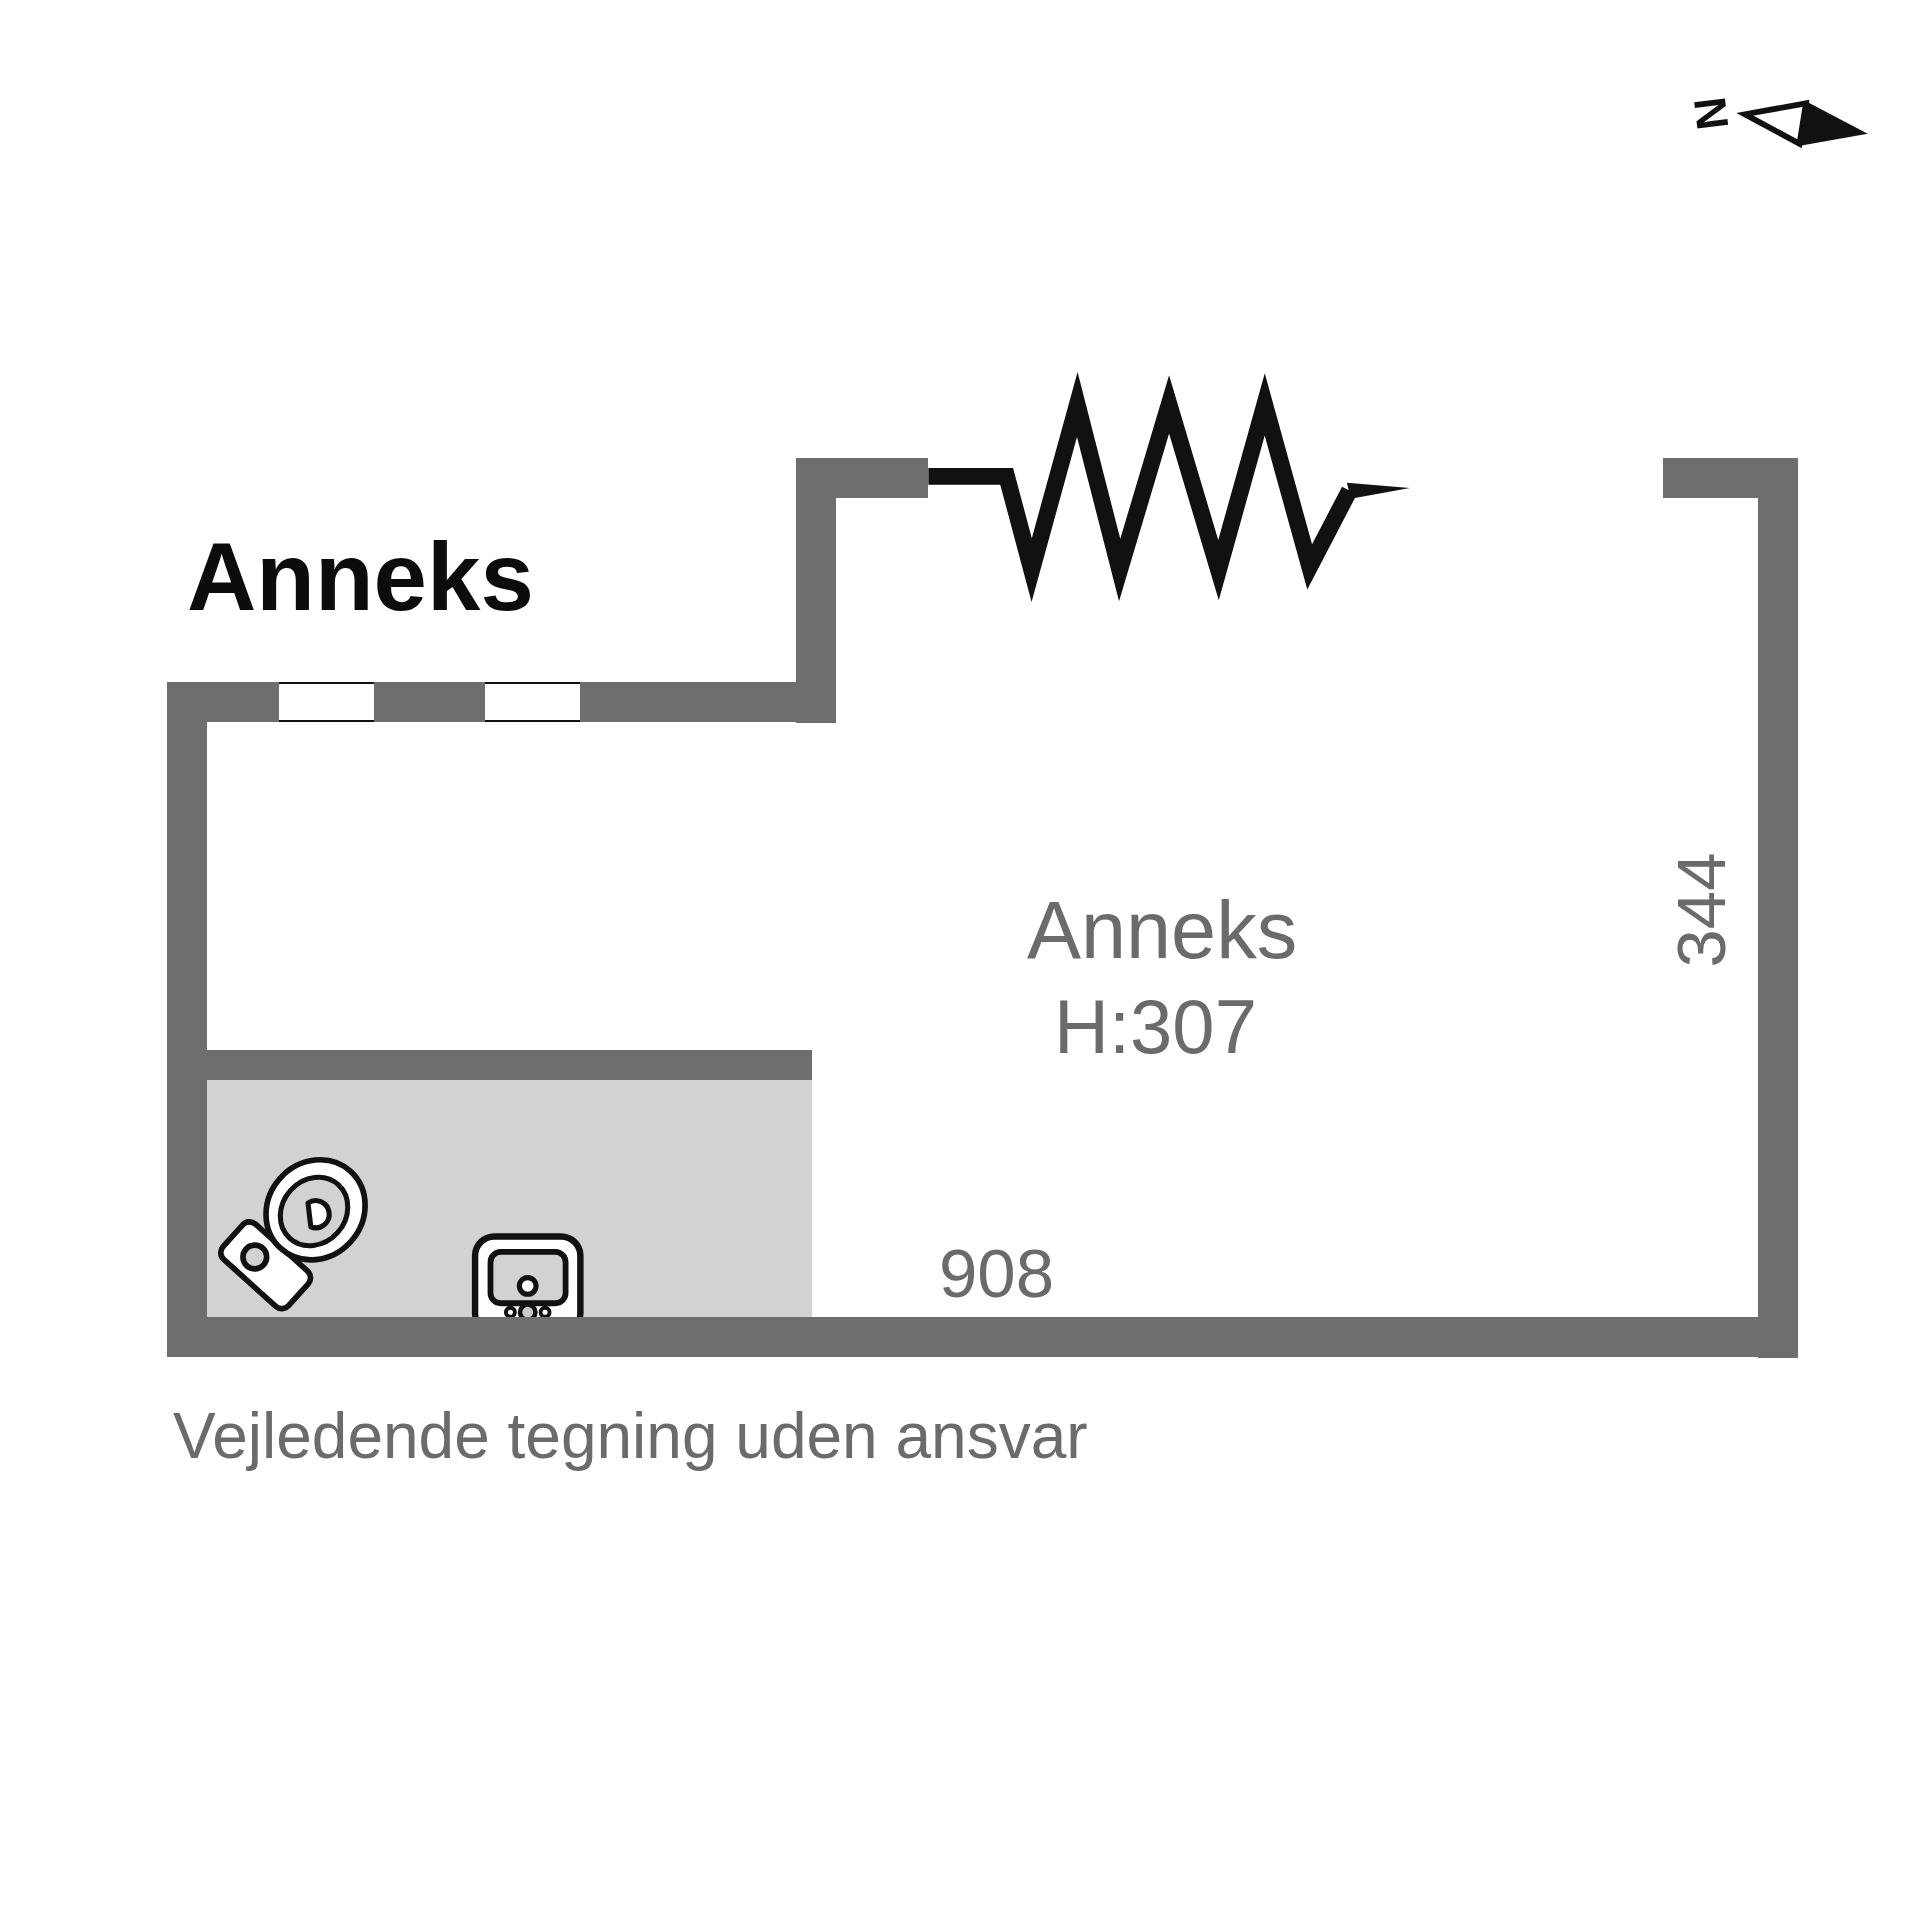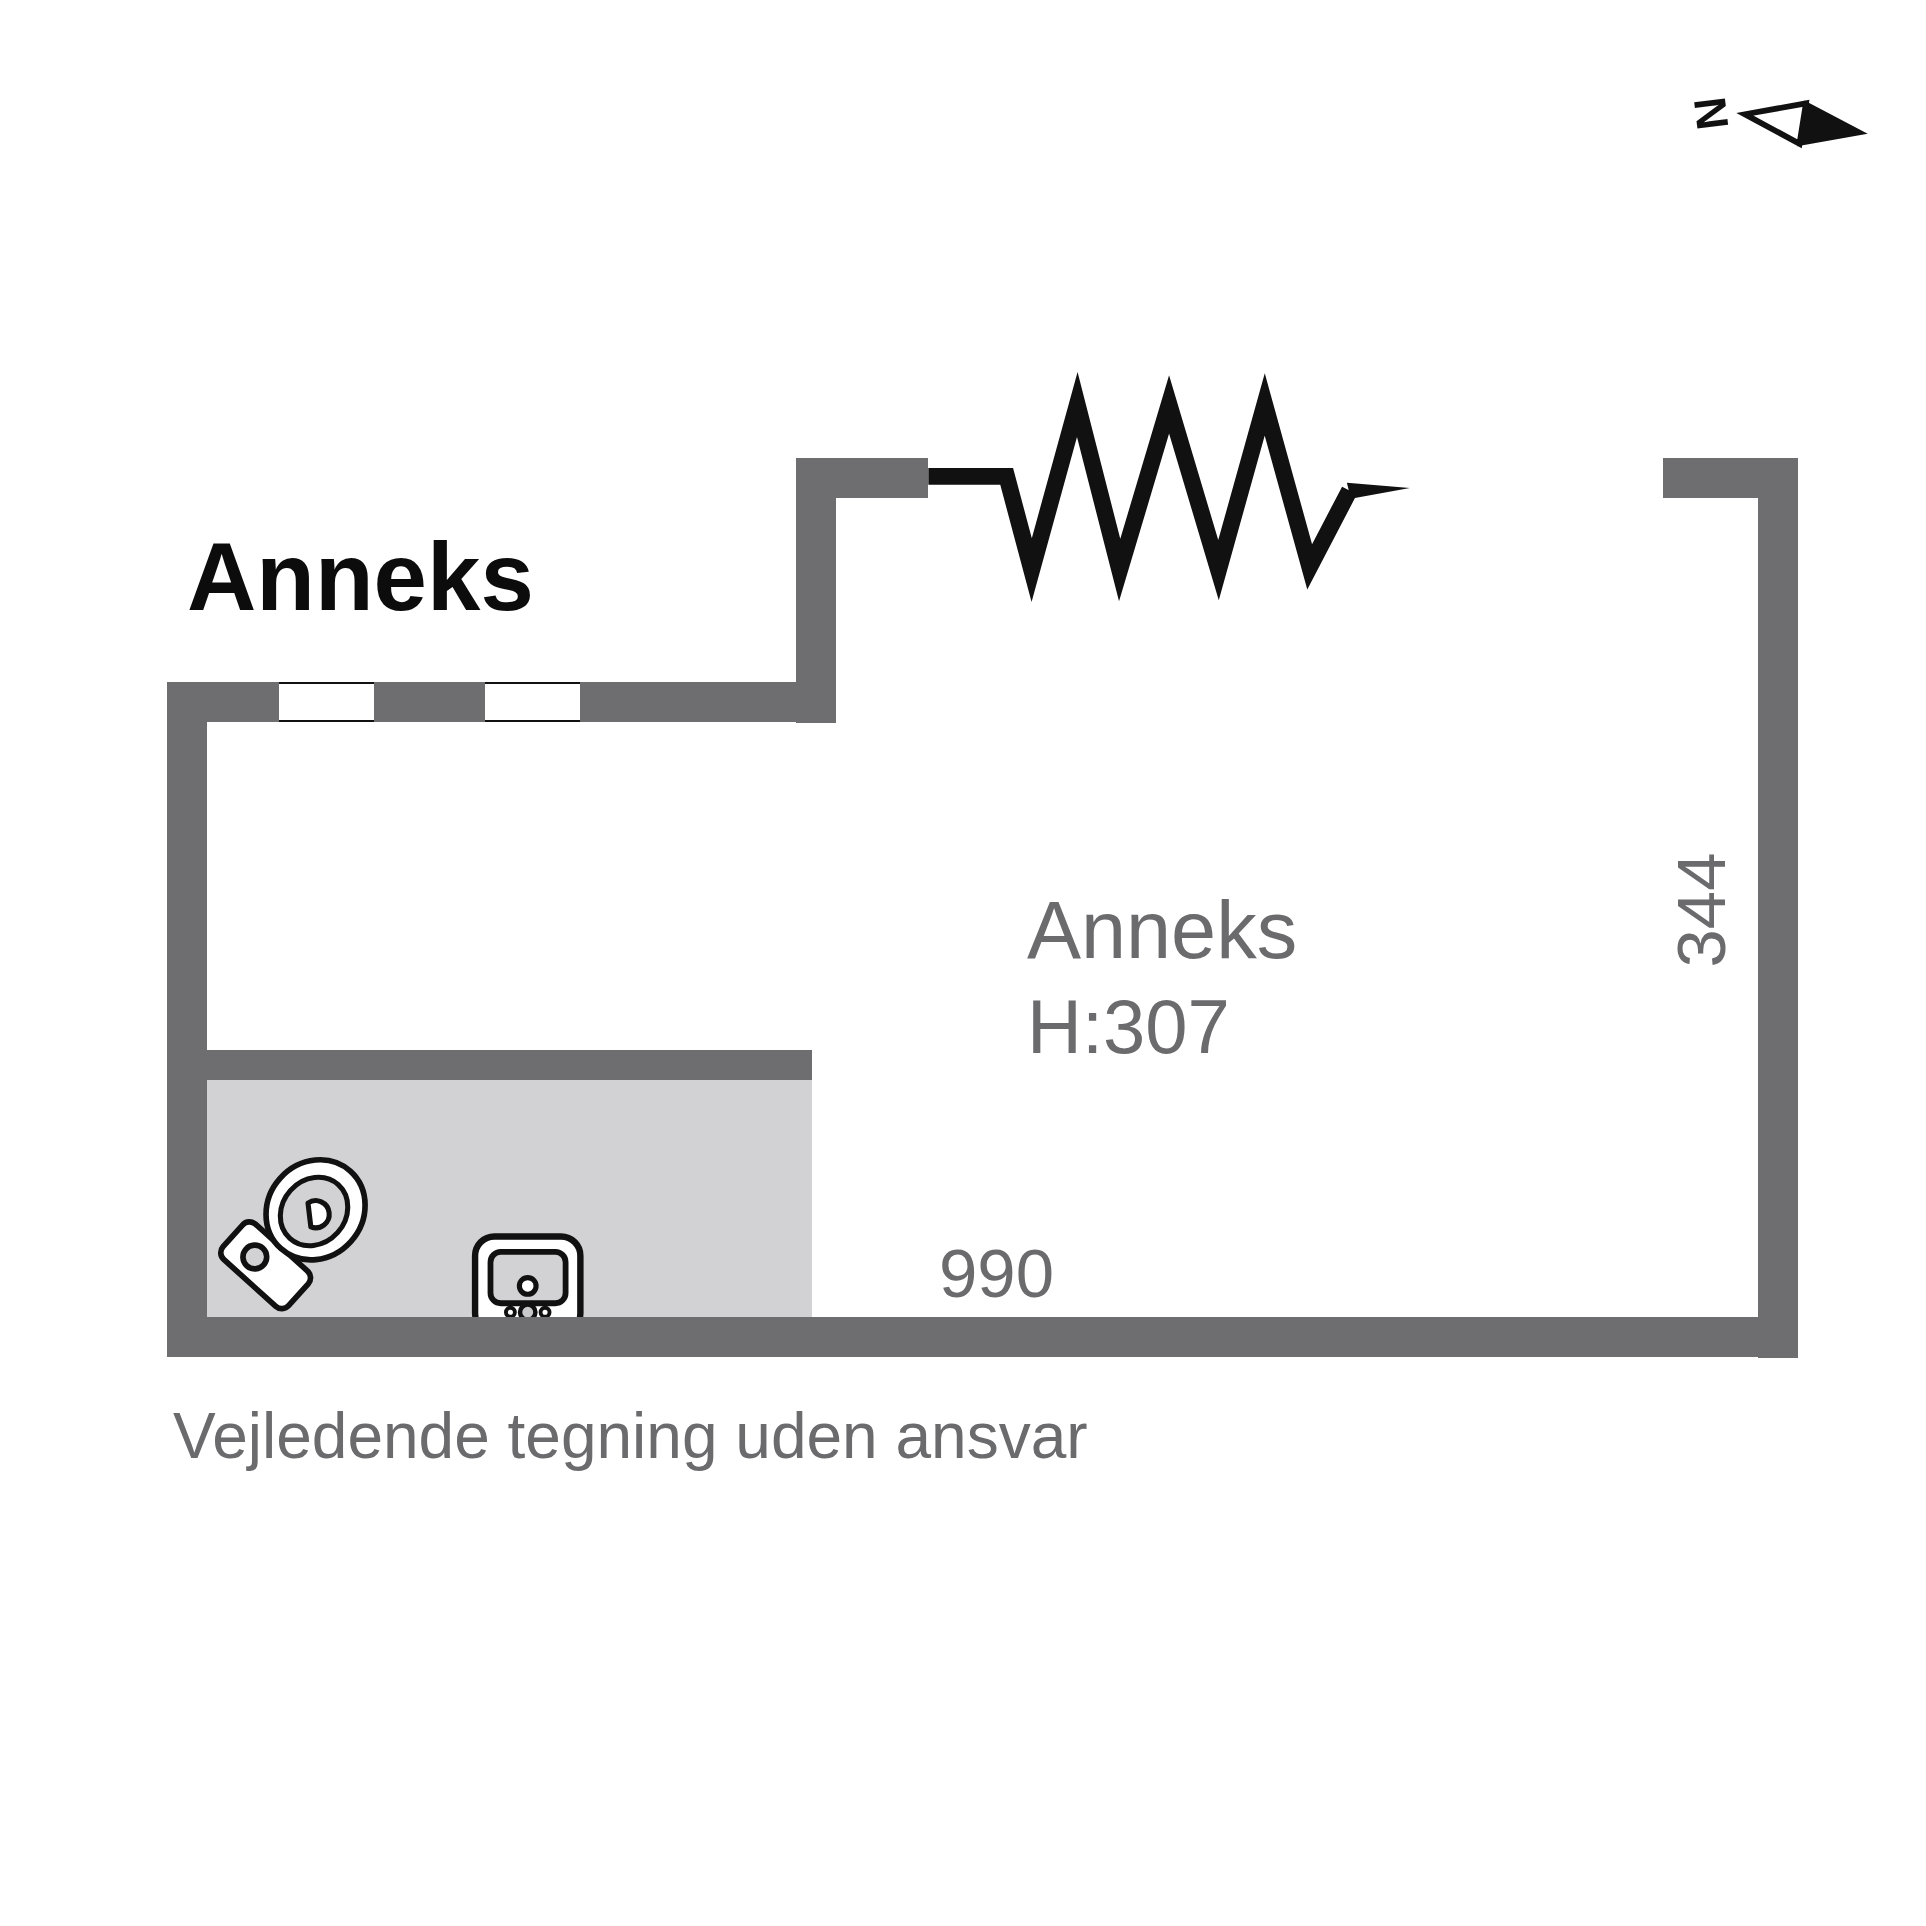--- a/index.html
+++ b/index.html
@@ -29,21 +29,21 @@
     font-size:96px;font-weight:bold;color:#0c0c0c;
     letter-spacing:0px;white-space:nowrap;line-height:1;
   }
   .room-label{
     position:absolute;left:1027px;top:890px;width:257px;
     text-align:center;font-size:81px;color:var(--text-gray);
     line-height:1;white-space:nowrap;
   }
   .room-height{
     position:absolute;left:1027px;top:989px;width:257px;
-    text-align:left;font-size:76px;color:var(--text-gray);
+    text-align:center;font-size:76px;color:var(--text-gray);
     line-height:1;white-space:nowrap;
   }
   .dim-bottom{
     position:absolute;left:939px;top:1239px;
     font-size:69px;color:var(--text-gray);line-height:1;white-space:nowrap;
   }
   .dim-right{
     position:absolute;left:1701px;top:910px;
     font-size:69px;color:var(--text-gray);line-height:1;white-space:nowrap;
     transform:translate(-50%,-50%) rotate(-90deg);
@@ -106,17 +106,17 @@
   <g>
     <polygon points="2718,178 2813,161 2803,224" style="fill:#ffffff;stroke:var(--line-black);stroke-width:9;stroke-linejoin:miter;"></polygon>
     <polygon points="2813,161 2900,207 2803,224" style="fill:var(--line-black);stroke:var(--line-black);stroke-width:6;"></polygon>
   </g>
 </svg>
 
 <div class="compass-n">N</div>
 
 <div class="room-label">Anneks</div>
 <div class="room-height">H:307</div>
-<div class="dim-bottom">990</div>
+<div class="dim-bottom">908</div>
 <div class="dim-right">344</div>
 
 <div class="caption">Vejledende tegning uden ansvar</div>
 
 
 </body></html>

